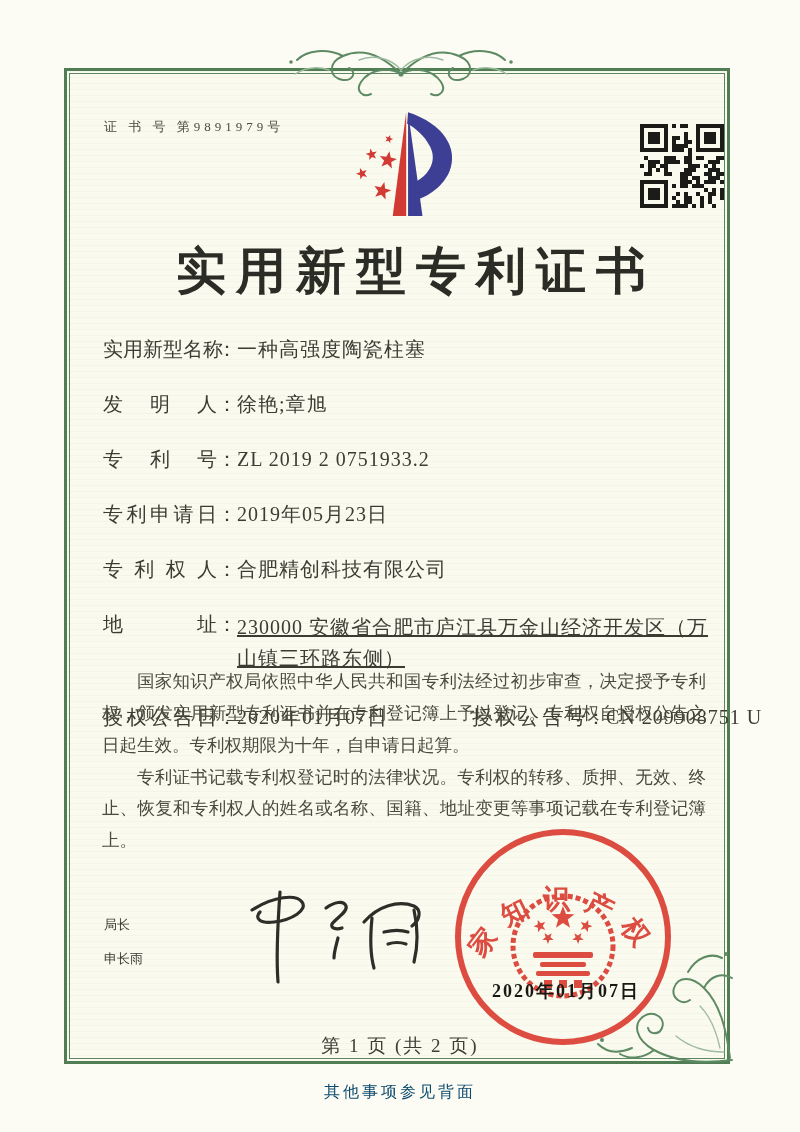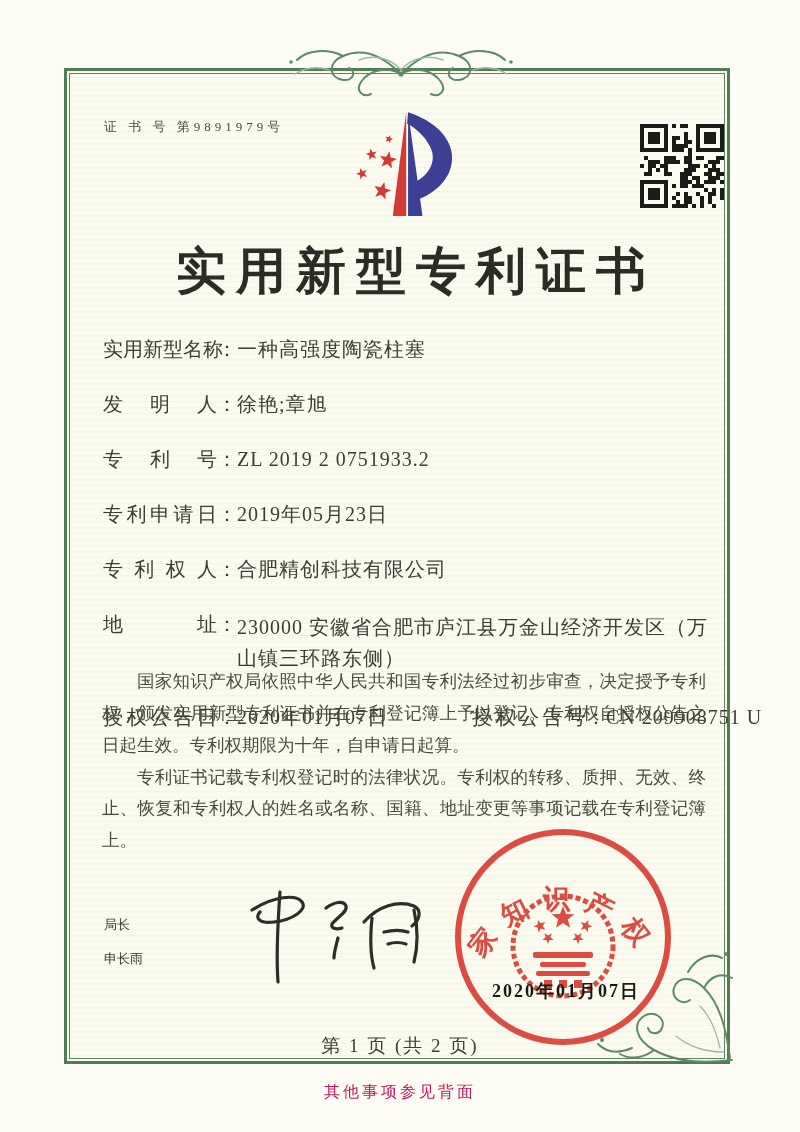--- a/index.html
+++ b/index.html
@@ -22,37 +22,37 @@
   .qr svg{width:100%;height:100%;}
   .title{
     position:absolute;left:16px;top:238px;width:100%;text-align:center;
     font-size:50px;font-weight:600;letter-spacing:10px;color:#2c2c26;
   }
   .fields{position:absolute;left:103px;top:337px;width:614px;font-size:20px;line-height:1.2;}
   .field{margin-bottom:31px;white-space:nowrap;}
   .flabel{display:inline-block;width:114px;text-align:justify;text-align-last:justify;vertical-align:top;}
   .colon{vertical-align:top;}
   .fvalue{letter-spacing:1px;vertical-align:top;}
-  .fvalue.addr{display:inline-block;white-space:normal;width:488px;line-height:1.55;}
+  .fvalue.addr{display:inline-block;white-space:normal;width:488px;line-height:1.55;text-decoration:underline;}
   .field.grant .flabel2{margin-left:84px;}
   .paras{
     position:absolute;left:102px;top:666px;width:604px;
     font-size:17.5px;line-height:1.82;text-align:justify;color:#4a4a3d;
   }
   .paras p{margin:0;text-indent:2em;}
   .sig-block{position:absolute;left:104px;top:916px;font-size:13px;color:#3a3a31;}
   .sig-block .name{margin-top:16px;}
   .signature{position:absolute;left:222px;top:880px;width:210px;height:110px;}
   .seal{position:absolute;left:452px;top:826px;width:222px;height:222px;}
   .seal-date{
     position:absolute;left:492px;top:979px;font-size:18px;font-weight:600;
     letter-spacing:2px;color:#191914;
   }
   .page-num{position:absolute;left:0;top:1033px;width:100%;text-align:center;font-size:19px;color:#3e3e34;letter-spacing:2px;}
-  .back-note{position:absolute;left:0;top:1082px;width:100%;text-align:center;font-size:16px;color:#be185d;letter-spacing:3px;}
+  .back-note{position:absolute;left:0;top:1082px;width:100%;text-align:center;font-size:16px;color:#0c4a6e;letter-spacing:3px;}
   .orn-top{position:absolute;left:283px;top:36px;width:236px;height:70px;}
   .orn-corner{position:absolute;left:592px;top:932px;width:146px;height:136px;}
 </style>
 </head>
 <body>
 
 <div class="page">
 
   <div class="frame"></div>
 

